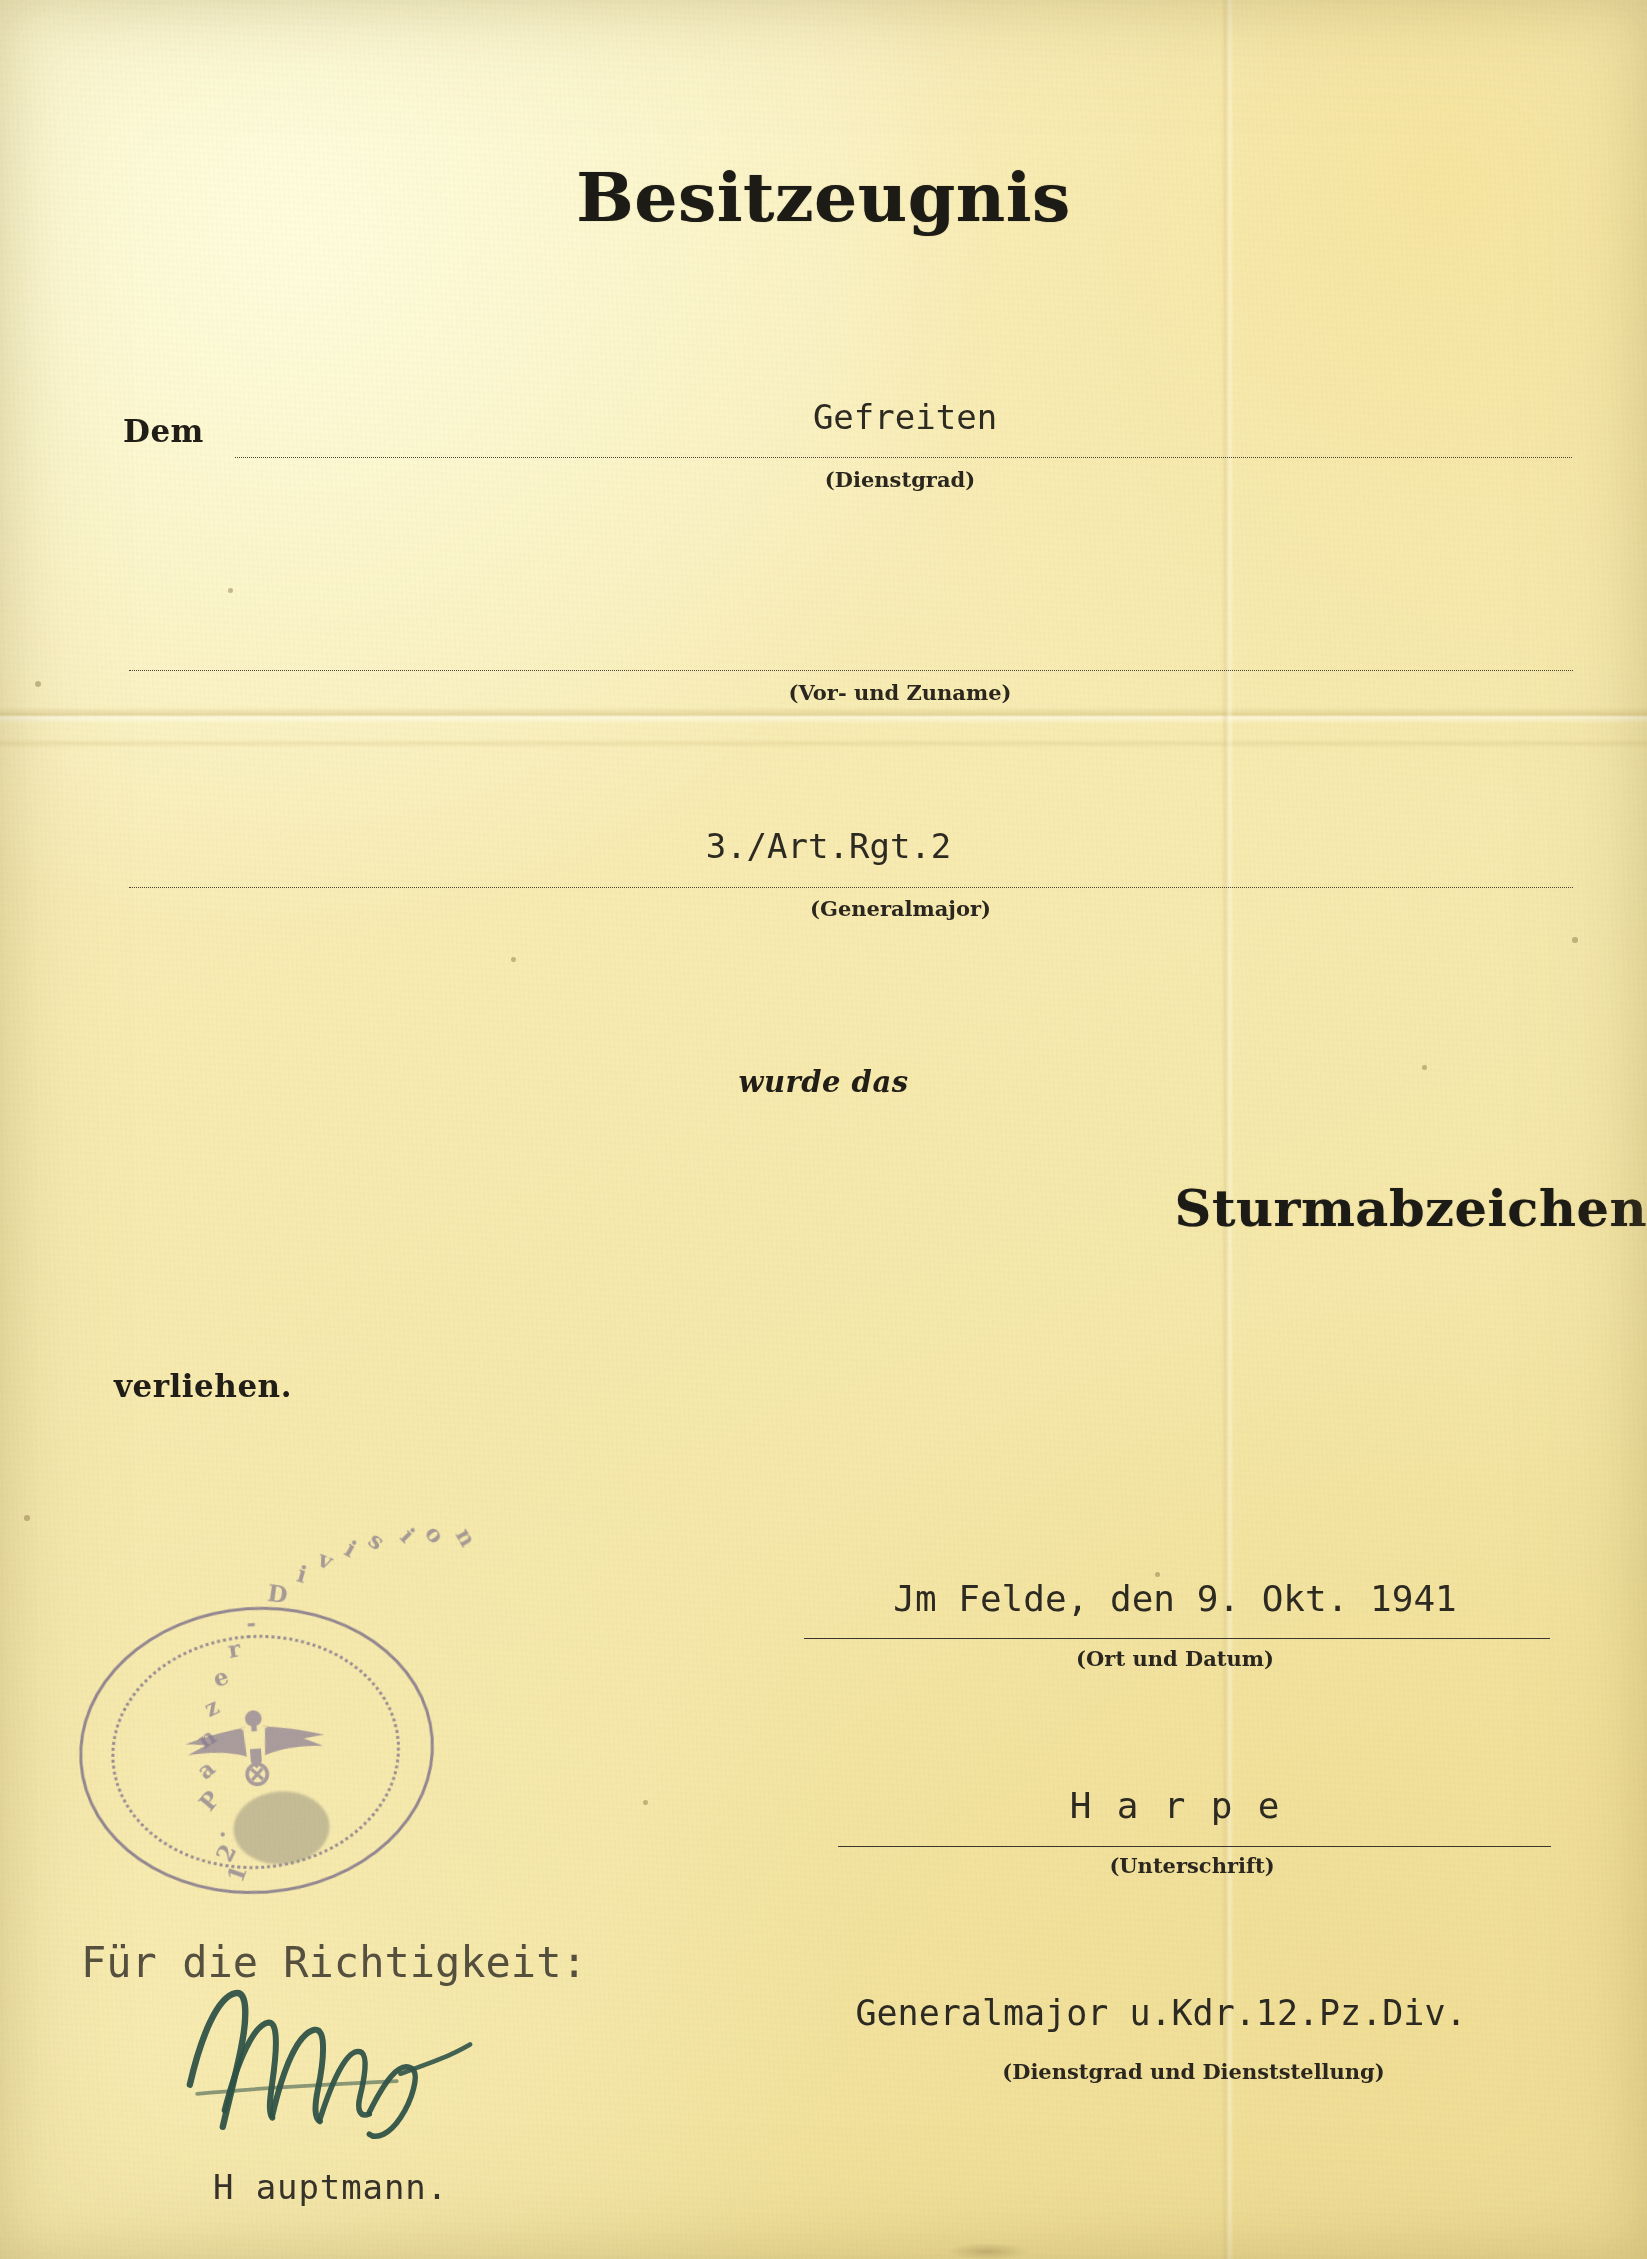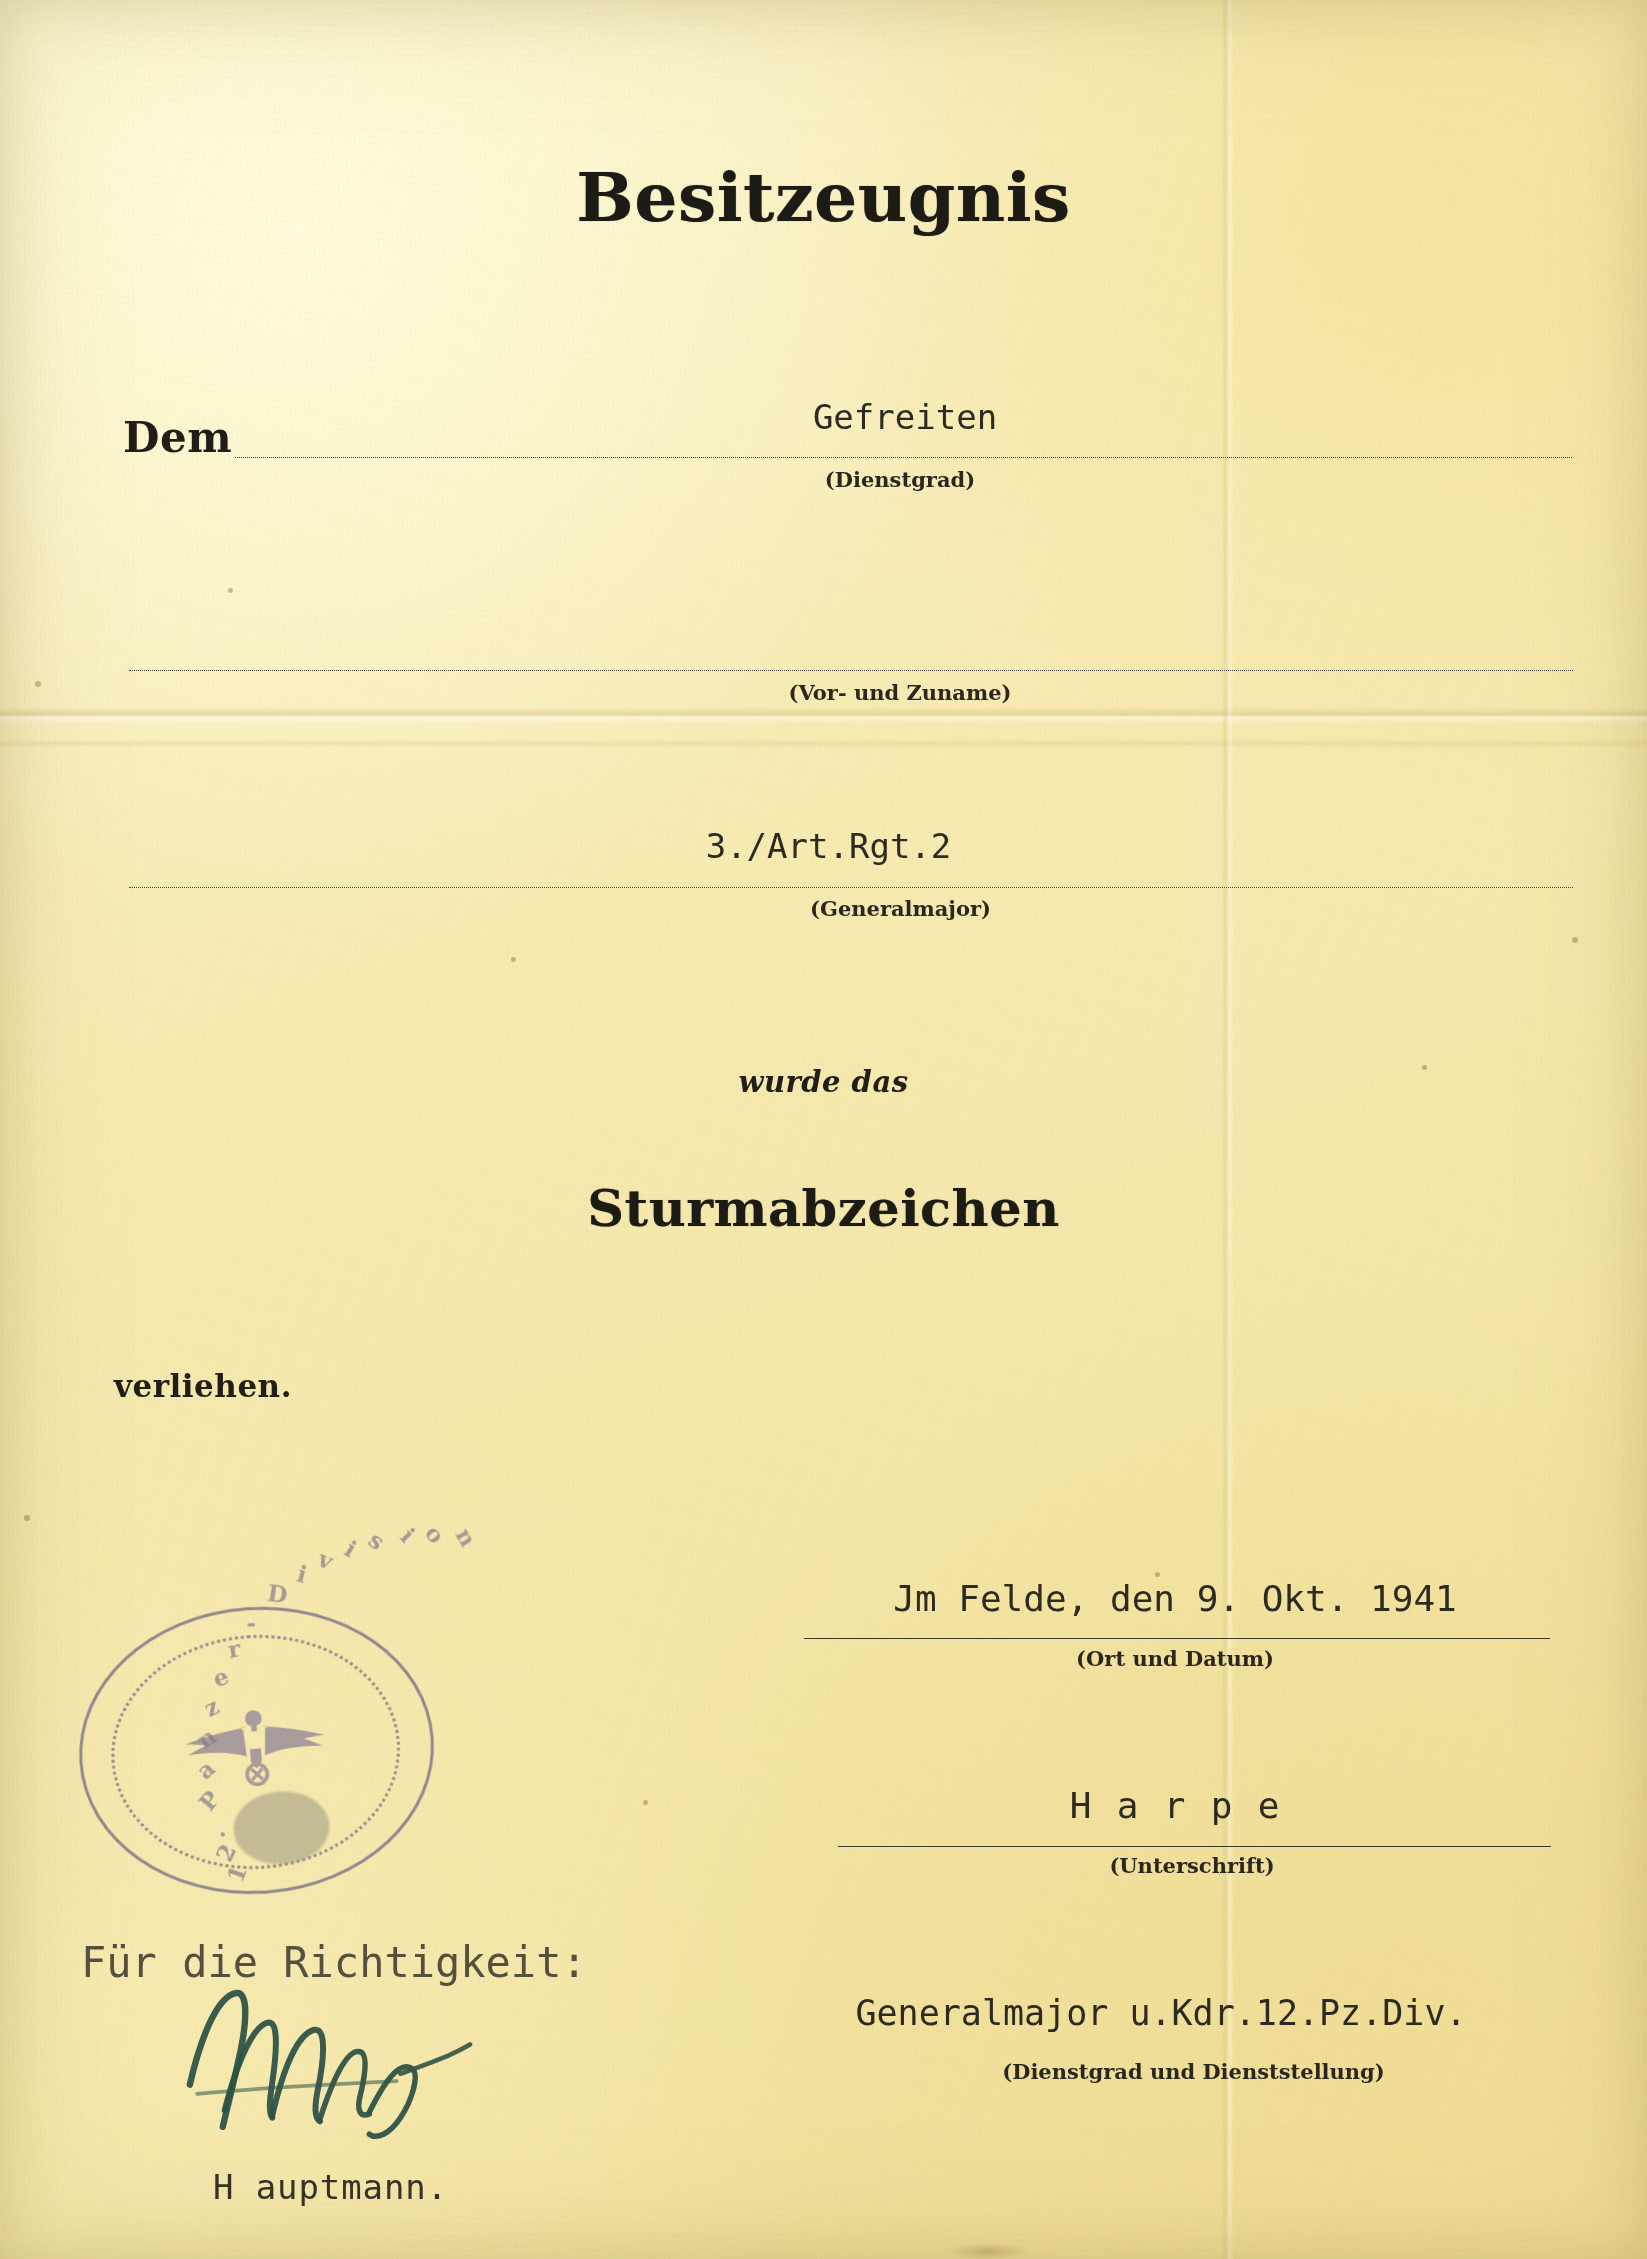--- a/index.html
+++ b/index.html
@@ -96,32 +96,32 @@
     text-align: center;
     font-size: 68px;
     line-height: 1;
     color: #1d1b16;
     text-shadow: 0 0 0.9px rgba(40,36,25,0.55);
   }
   .subtitle-award {
     position: absolute;
     left: 0; right: 0;
     top: 1183px;
-    text-align: center;
+    text-align: right;
     font-size: 51px;
     line-height: 1;
     color: #1d1b16;
     text-shadow: 0 0 0.9px rgba(40,36,25,0.5);
   }
 
   .lbl-dem {
     position: absolute;
     left: 123px;
     top: 413px;
-    font-size: 42px;
+    font-size: 31px;
     color: #211e18;
   }
   .lbl-verliehen {
     position: absolute;
     left: 114px;
     top: 1368px;
     font-size: 31px;
     color: #211e18;
   }
   .lbl-wurde {

